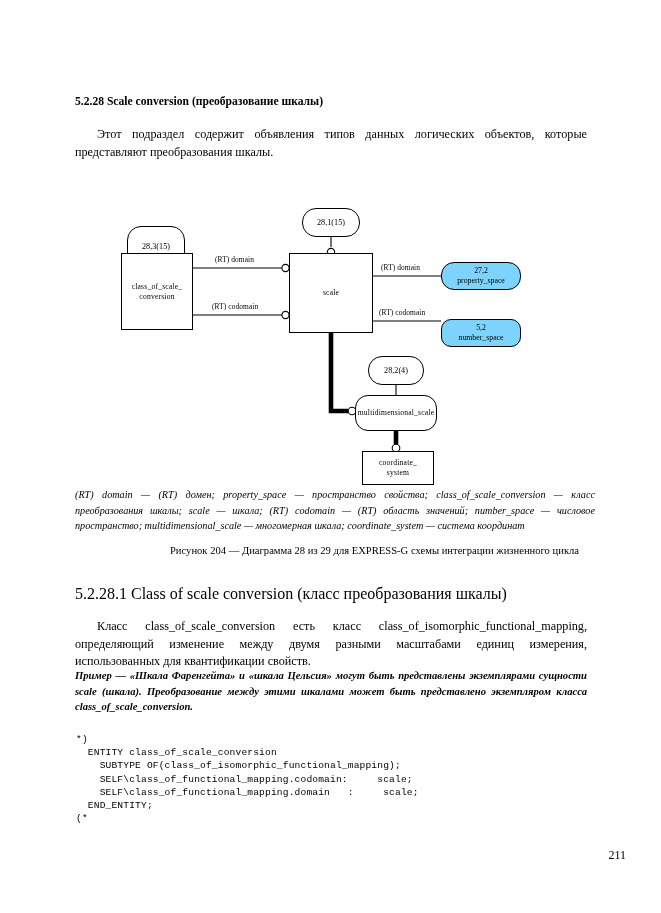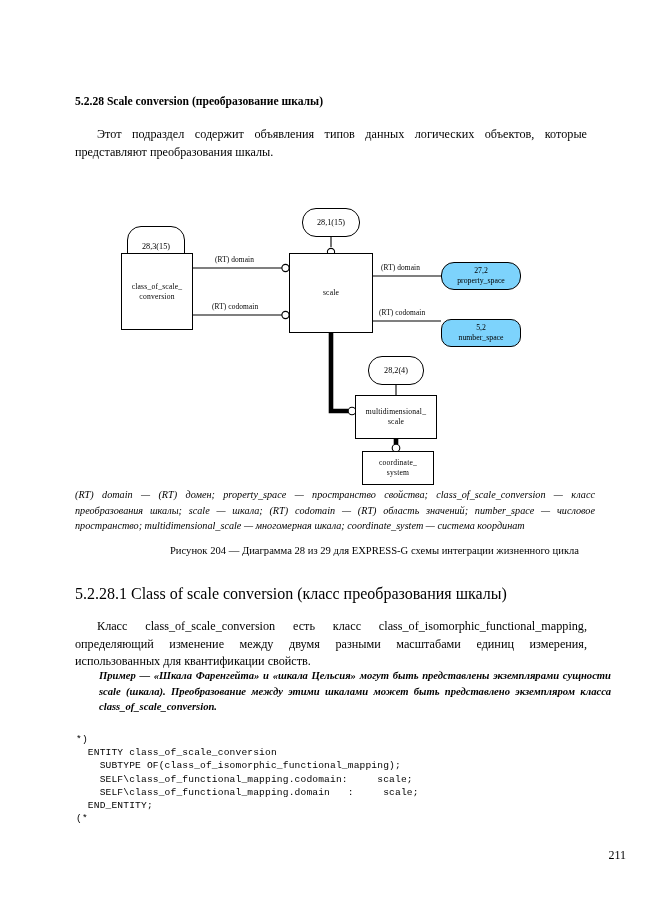--- a/index.html
+++ b/index.html
@@ -144,21 +144,20 @@
   }
   .example {
     position: absolute;
     left: 75px;
     width: 512px;
     font-size: 10.6px;
     font-style: italic;
     font-weight: bold;
     line-height: 15.5px;
     text-align: justify;
-    margin-left: 24px;
   }
 
   
   .code {
     position: absolute;
     left: 76px;
     top: 733px;
     font-family: "Liberation Mono", monospace;
     font-size: 9.6px;
     line-height: 13.2px;
@@ -220,21 +219,21 @@
 
     <div class="dg-box" style="left:121px; top:58px; width:72px; height:77px; flex-direction:column;justify-content:center;">
       <span>class_of_scale_</span>
       <span>conversion</span>
     </div>
 
     <div class="dg-box" style="left:289px; top:58px; width:84px; height:80px;">
       <span>scale</span>
     </div>
 
-    <div class="dg-box" style="left:355px; top:200px; width:82px; height:44px; flex-direction:column;">
+    <div class="dg-box" style="left:355px; top:200px; width:82px; height:36px; flex-direction:row;border-radius:13px;">
       <span>multidimensional_</span>
       <span>scale</span>
     </div>
 
     <div class="dg-box" style="left:362px; top:256px; width:72px; height:34px; flex-direction:column;">
       <span>coordinate_</span>
       <span>system</span>
     </div>
 
     <div class="dg-rbox" style="left:441px; top:67px; width:80px; height:28px;">

